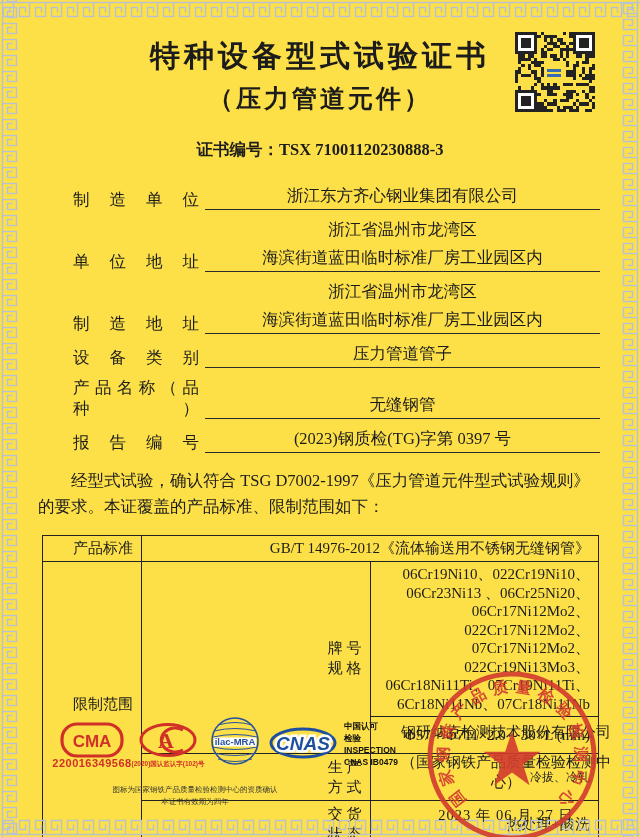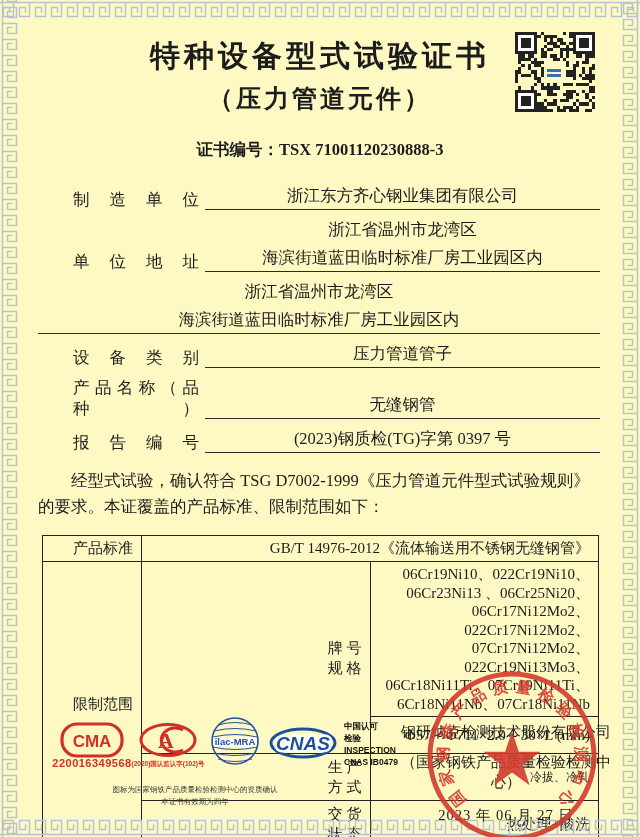--- a/index.html
+++ b/index.html
@@ -1,18 +1,18 @@
 <!DOCTYPE html>
 <html><head>
 <meta charset="utf-8">
 <style>
   html,body{margin:0;padding:0;background:#888;}
   .page{
     position:relative;width:640px;height:837px;margin:0 auto;
-    background:#fef9c3;overflow:hidden;
+    background:#fde047;overflow:hidden;
     font-family:"Liberation Serif","DejaVu Serif",serif;color:#1c1c1c;
   }
   
   .gk{position:absolute;}
   .gk-top{left:0;top:0;}
   .gk-bottom{left:0;top:817px;transform:scaleY(-1);}
   .gk-left{left:0;top:837px;transform:rotate(-90deg);transform-origin:0 0;}
   .gk-right{left:640px;top:0;transform:rotate(90deg);transform-origin:0 0;}
   
   .title{margin:36px 90px 0 90px;text-align:center;font-size:30px;font-weight:bold;letter-spacing:4px;}
@@ -304,40 +304,41 @@
       <div class="fline">浙江东方齐心钢业集团有限公司</div>
     </div>
     <div class="frow">
       <div class="flabel">单 位 地 址</div>
       <div class="fval2">
         <div class="fpre">浙江省温州市龙湾区</div>
         <div class="fline">海滨街道蓝田临时标准厂房工业园区内</div>
       </div>
     </div>
     <div class="frow">
+      <div class="flabel">制 造 地 址</div>
       <div class="fval2">
         <div class="fpre">浙江省温州市龙湾区</div>
         <div class="fline">海滨街道蓝田临时标准厂房工业园区内</div>
       </div>
     </div>
     <div class="frow">
       <div class="flabel">设 备 类 别</div>
       <div class="fline">压力管道管子</div>
     </div>
     <div class="frow">
       <div class="flabel">产品名称（品种）</div>
       <div class="fline">无缝钢管</div>
     </div>
     <div class="frow">
       <div class="flabel">报 告 编 号</div>
       <div class="fline">(2023)钢质检(TG)字第 0397 号</div>
     </div>
   </div>
 
-  <div class="statement">经型式试验，确认符合 TSG D7002-1999《压力管道元件型式试验规则》的要求。本证覆盖的产品标准、限制范围如下：</div>
+  <div class="statement">经型式试验，确认符合 TSG D7002-1997《压力管道元件型式试验规则》的要求。本证覆盖的产品标准、限制范围如下：</div>
 
   <table class="scope">
     <tbody>
         <tr>
       <td class="c1">产品标准</td>
       <td class="center" colspan="2">GB/T 14976-2012《流体输送用不锈钢无缝钢管》</td>
     </tr>
     <tr>
       <td class="c1" rowspan="4">限制范围</td>
       <td class="c2" rowspan="2">牌 号

